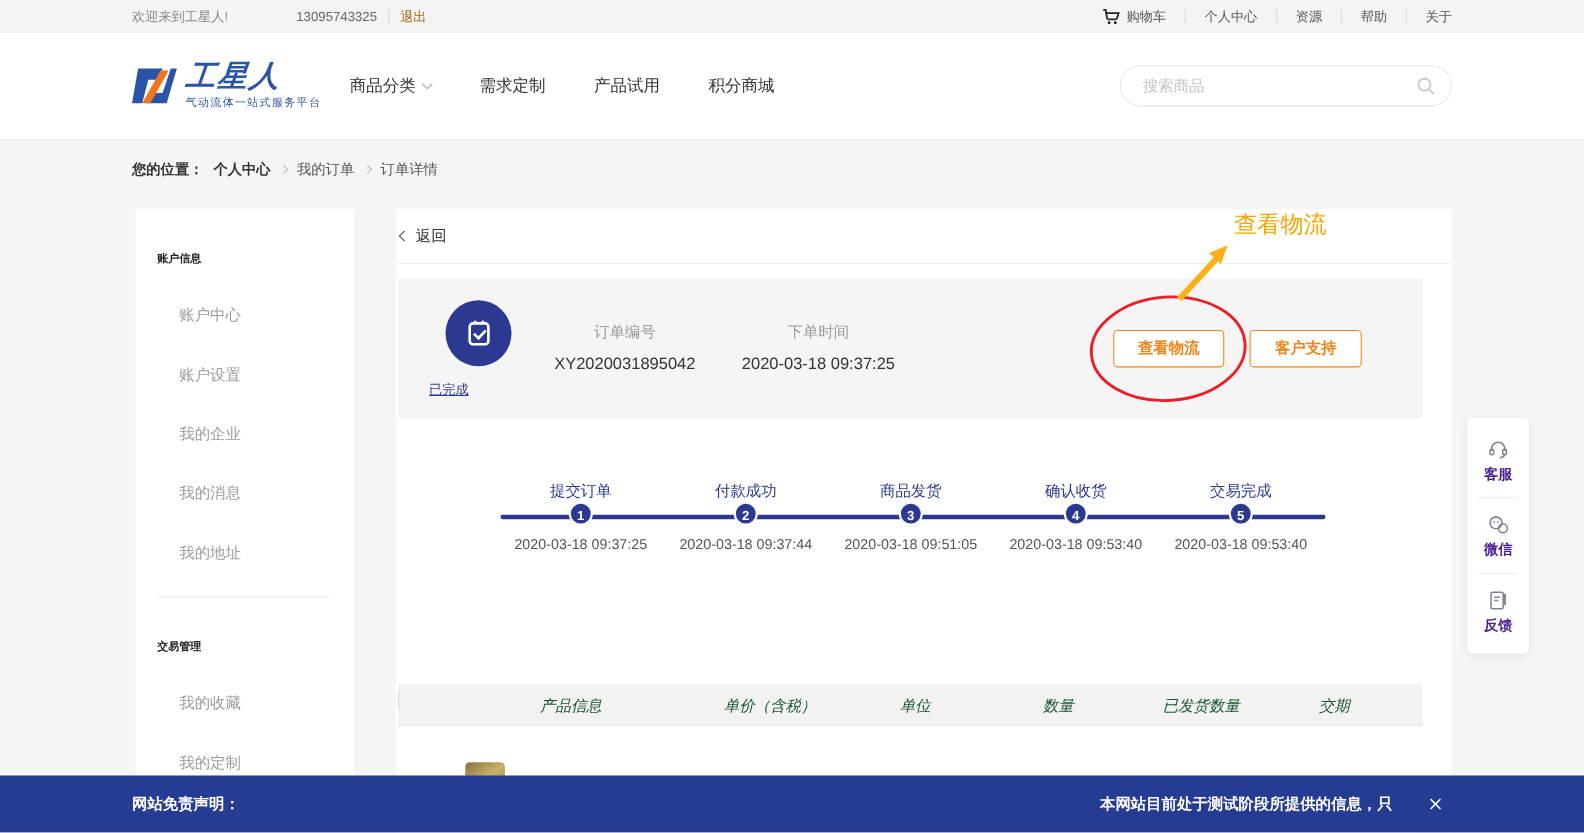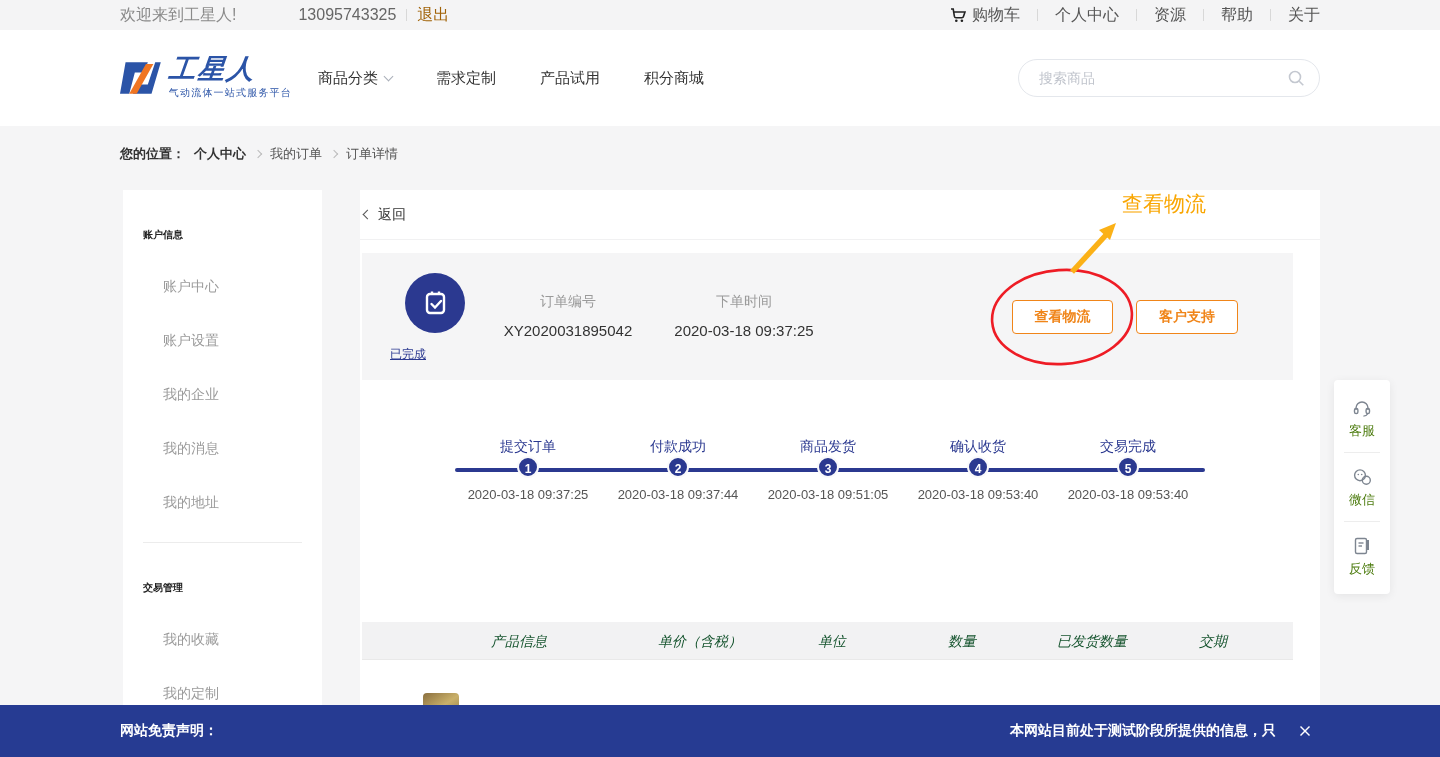--- a/index.html
+++ b/index.html
@@ -3,21 +3,21 @@
 <meta charset="utf-8">
 <style>
   * { box-sizing: border-box; }
   body { margin: 0; }
   .page { position: relative; width: 1440px; height: 757px; overflow: hidden;
           background: #f5f5f6; font-family: "Liberation Sans", "DejaVu Sans", sans-serif; }
 
   
   .topbar { position: absolute; top: 0; left: 0; width: 1440px; height: 30px;
             background: #f4f4f5; display: flex; align-items: center;
-            justify-content: space-between; padding: 0 120px; font-size: 16px; color: #777; }
+            justify-content: space-between; padding: 0 120px; font-size: 12px; color: #777; }
   .topbar-left { display: flex; align-items: center; }
   .tb-welcome { color: #8a8a8a; margin-right: 62px; }
   .tb-phone { color: #666; }
   .tb-divider { width: 1px; height: 12px; background: #d8d8d8; margin: 0 10px; }
   .tb-logout { color: #a16207; cursor: pointer; text-decoration: none; }
   .topbar-right { display: flex; align-items: center; color: #555; }
   .tb-link { display: flex; align-items: center; gap: 6px; color: #555; cursor: pointer; text-decoration: none; }
   .tb-sep { width: 1px; height: 12px; background: #d8d8d8; margin: 0 17px; }
 
   
@@ -107,29 +107,29 @@
               pointer-events: none; z-index: 30; }
   .anno-text { position: absolute; left: 1122px; top: 190px; font-size: 21px; color: #f9a602;
                z-index: 30; white-space: nowrap; }
 
   
   .float-widget { position: absolute; left: 1334px; top: 380px; width: 56px; background: #fff;
                   border-radius: 4px; box-shadow: 0 2px 10px rgba(0,0,0,.07); padding: 12px 0;
                   z-index: 20; text-align: center; }
   .fw-item { padding: 5px 0 4px; cursor: pointer; }
   .fw-item svg { display: block; margin: 0 auto 3px; }
-  .fw-label { font-size: 13px; font-weight: 400; color: #4d7c0f; display: block; }
+  .fw-label { font-size: 13px; font-weight: 700; color: #4c1d95; display: block; }
   .fw-div { height: 1px; background: #ededed; margin: 8px 10px; }
 
   
   .footer { position: absolute; left: 0; bottom: 0; width: 1440px; height: 52px; background: #263b92;
             display: flex; align-items: center; justify-content: space-between;
             padding: 0 128px 0 120px; z-index: 50; }
   .ft-left { color: #fff; font-size: 14px; font-weight: 700; }
-  .ft-right { display: flex; align-items: center; gap: 22px; color: #fff; font-size: 14px; font-weight: 700; }
+  .ft-right { display: flex; align-items: center; gap: 32px; color: #fff; font-size: 14px; font-weight: 700; }
   .ft-close { cursor: pointer; }
 </style>
 </head>
 <body>
 
 <div class="page">
 
   <div class="topbar">
     <div class="topbar-left">
       <span class="tb-welcome">欢迎来到工星人!</span>

